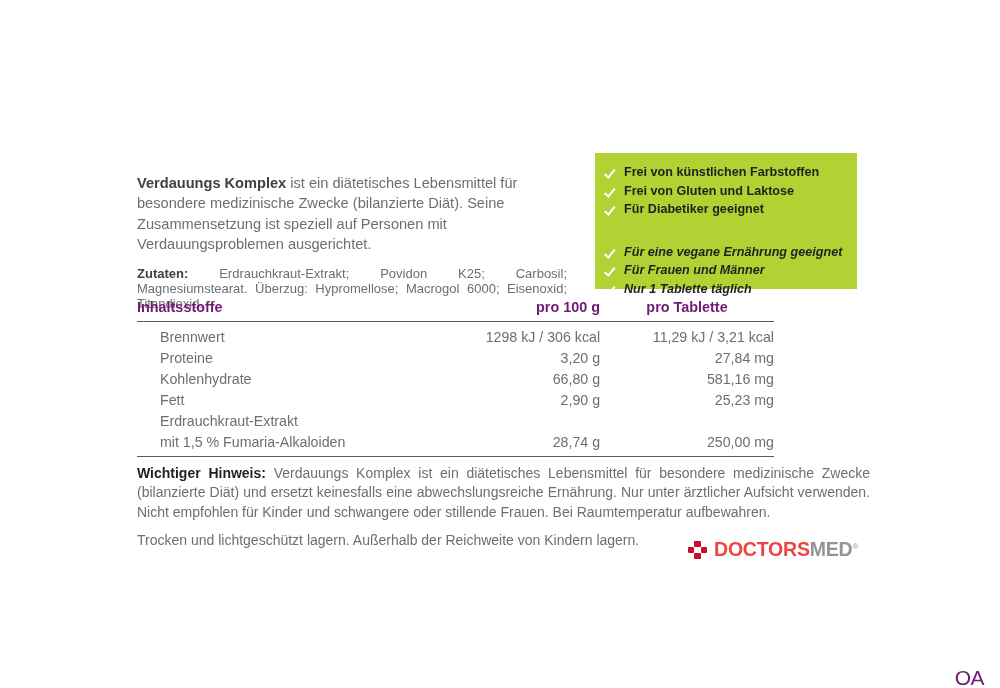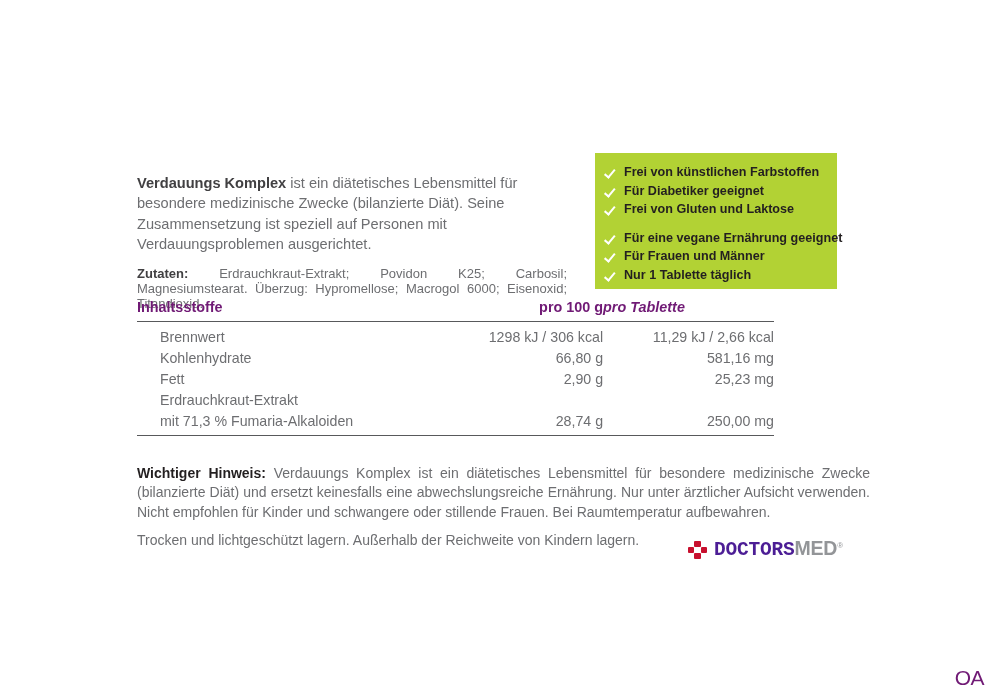--- a/index.html
+++ b/index.html
@@ -54,28 +54,28 @@
   .ingredients .lbl {
     font-weight: bold;
     color: #414042;
   }
 
   
   .claims {
     position: absolute;
     left: 595px;
     top: 141px;
-    width: 242px;
+    width: 262px;
     height: 136px;
     background: #b2d234;
     box-sizing: border-box;
     padding: 10px 10px 8px 10px;
   }
   .claim-group { }
-  .claim-group.second { margin-top: 10px; }
+  .claim-group.second { margin-top: 24px; font-style: italic; }
   .claim {
     display: flex;
     align-items: baseline;
     font-size: 12.6px;
     font-weight: bold;
     color: #231f20;
     line-height: 17.6px;
     white-space: nowrap;
   }
   .check {
@@ -113,21 +113,21 @@
   .nutri thead th {
     font-size: 14.4px;
     font-weight: bold;
     color: #701a75;
     padding: 0 0 6px 0;
     border-bottom: 1.6px solid #58595b;
     white-space: nowrap;
   }
   .nutri thead th.c-name { text-align: left; }
   .nutri thead th.c-100  { text-align: right; }
-  .nutri thead th.c-tab  { text-align: left; font-style: italic; }
+  .nutri thead th.c-tab  { text-align: center; }
 
   .nutri tbody td {
     color: #6d6e71;
     padding: 2.5px 0 2.5px 0;
     font-size: 14.2px;
     white-space: nowrap;
   }
   .nutri tbody tr:first-child td { padding-top: 7px; }
   .nutri tbody td.c-name { text-align: left; padding-left: 23px; }
   .nutri tbody td.c-100  { text-align: right; }
@@ -185,21 +185,21 @@
   .logo-mark i.b { left: 6.4px; top: 12.8px; }
   .logo-mark i.l { left: 0; top: 6.4px; }
   .logo-mark i.r { left: 12.8px; top: 6.4px; }
   .logo-text {
     font-size: 19.5px;
     font-weight: bold;
     letter-spacing: -0.2px;
     line-height: 1;
     white-space: nowrap;
   }
-  .logo-text .dk { color: #4c1d95; font-family: Liberation Mono, monospace; }
+  .logo-text .dk { color: #ef4444; }
   .logo-text .lt { color: #939598; }
   .logo-text .reg {
     font-size: 8px;
     vertical-align: super;
     color: #939598;
     font-weight: normal;
   }
 
   
   .watermark {
@@ -223,25 +223,25 @@
 
   <div class="claims">
 
     <div class="claim-group">
       <div class="claim">
         <span class="check"></span>
         <span>Frei von künstlichen Farbstoffen</span>
       </div>
       <div class="claim">
         <span class="check"></span>
+        <span>Frei von Gluten und Laktose</span>
+      </div>
+      <div class="claim">
+        <span class="check"></span>
         <span>Für Diabetiker geeignet</span>
-      </div>
-      <div class="claim">
-        <span class="check"></span>
-        <span>Frei von Gluten und Laktose</span>
       </div>
     </div>
 
     <div class="claim-group second">
       <div class="claim">
         <span class="check"></span>
         <span>Für eine vegane Ernährung geeignet</span>
       </div>
       <div class="claim">
         <span class="check"></span>
@@ -261,39 +261,44 @@
         <tr>
           <th class="c-name">Inhaltsstoffe</th>
           <th class="c-100">pro 100 g</th>
           <th class="c-tab">pro Tablette</th>
         </tr>
       </thead>
       <tbody>
         <tr>
           <td class="c-name">Brennwert</td>
           <td class="c-100">1298 kJ / 306 kcal</td>
-          <td class="c-tab">11,29 kJ / 2,66 kcal</td>
+          <td class="c-tab">11,29 kJ / 3,21 kcal</td>
+        </tr>
+        <tr>
+          <td class="c-name">Proteine</td>
+          <td class="c-100">3,20 g</td>
+          <td class="c-tab">27,84 mg</td>
         </tr>
         <tr>
           <td class="c-name">Kohlenhydrate</td>
           <td class="c-100">66,80 g</td>
           <td class="c-tab">581,16 mg</td>
         </tr>
         <tr>
           <td class="c-name">Fett</td>
           <td class="c-100">2,90 g</td>
           <td class="c-tab">25,23 mg</td>
         </tr>
         <tr>
           <td class="c-name">Erdrauchkraut-Extrakt</td>
           <td class="c-100"></td>
           <td class="c-tab"></td>
         </tr>
         <tr>
-          <td class="c-name">mit 71,3 % Fumaria-Alkaloiden</td>
+          <td class="c-name">mit 1,5 % Fumaria-Alkaloiden</td>
           <td class="c-100">28,74 g</td>
           <td class="c-tab">250,00 mg</td>
         </tr>
       </tbody>
     </table>
     <div class="rule-bottom"></div>
   </div>
 
   <div class="notice">
     <span class="lbl">Wichtiger Hinweis:</span><span> Verdauungs Komplex ist ein diätetisches Lebensmittel für besondere medizinische Zwecke (bilanzierte Diät) und ersetzt keinesfalls eine abwechslungsreiche Ernährung. Nur unter ärztlicher Aufsicht verwenden. Nicht empfohlen für Kinder und schwangere oder stillende Frauen. Bei Raumtemperatur aufbewahren.</span>

